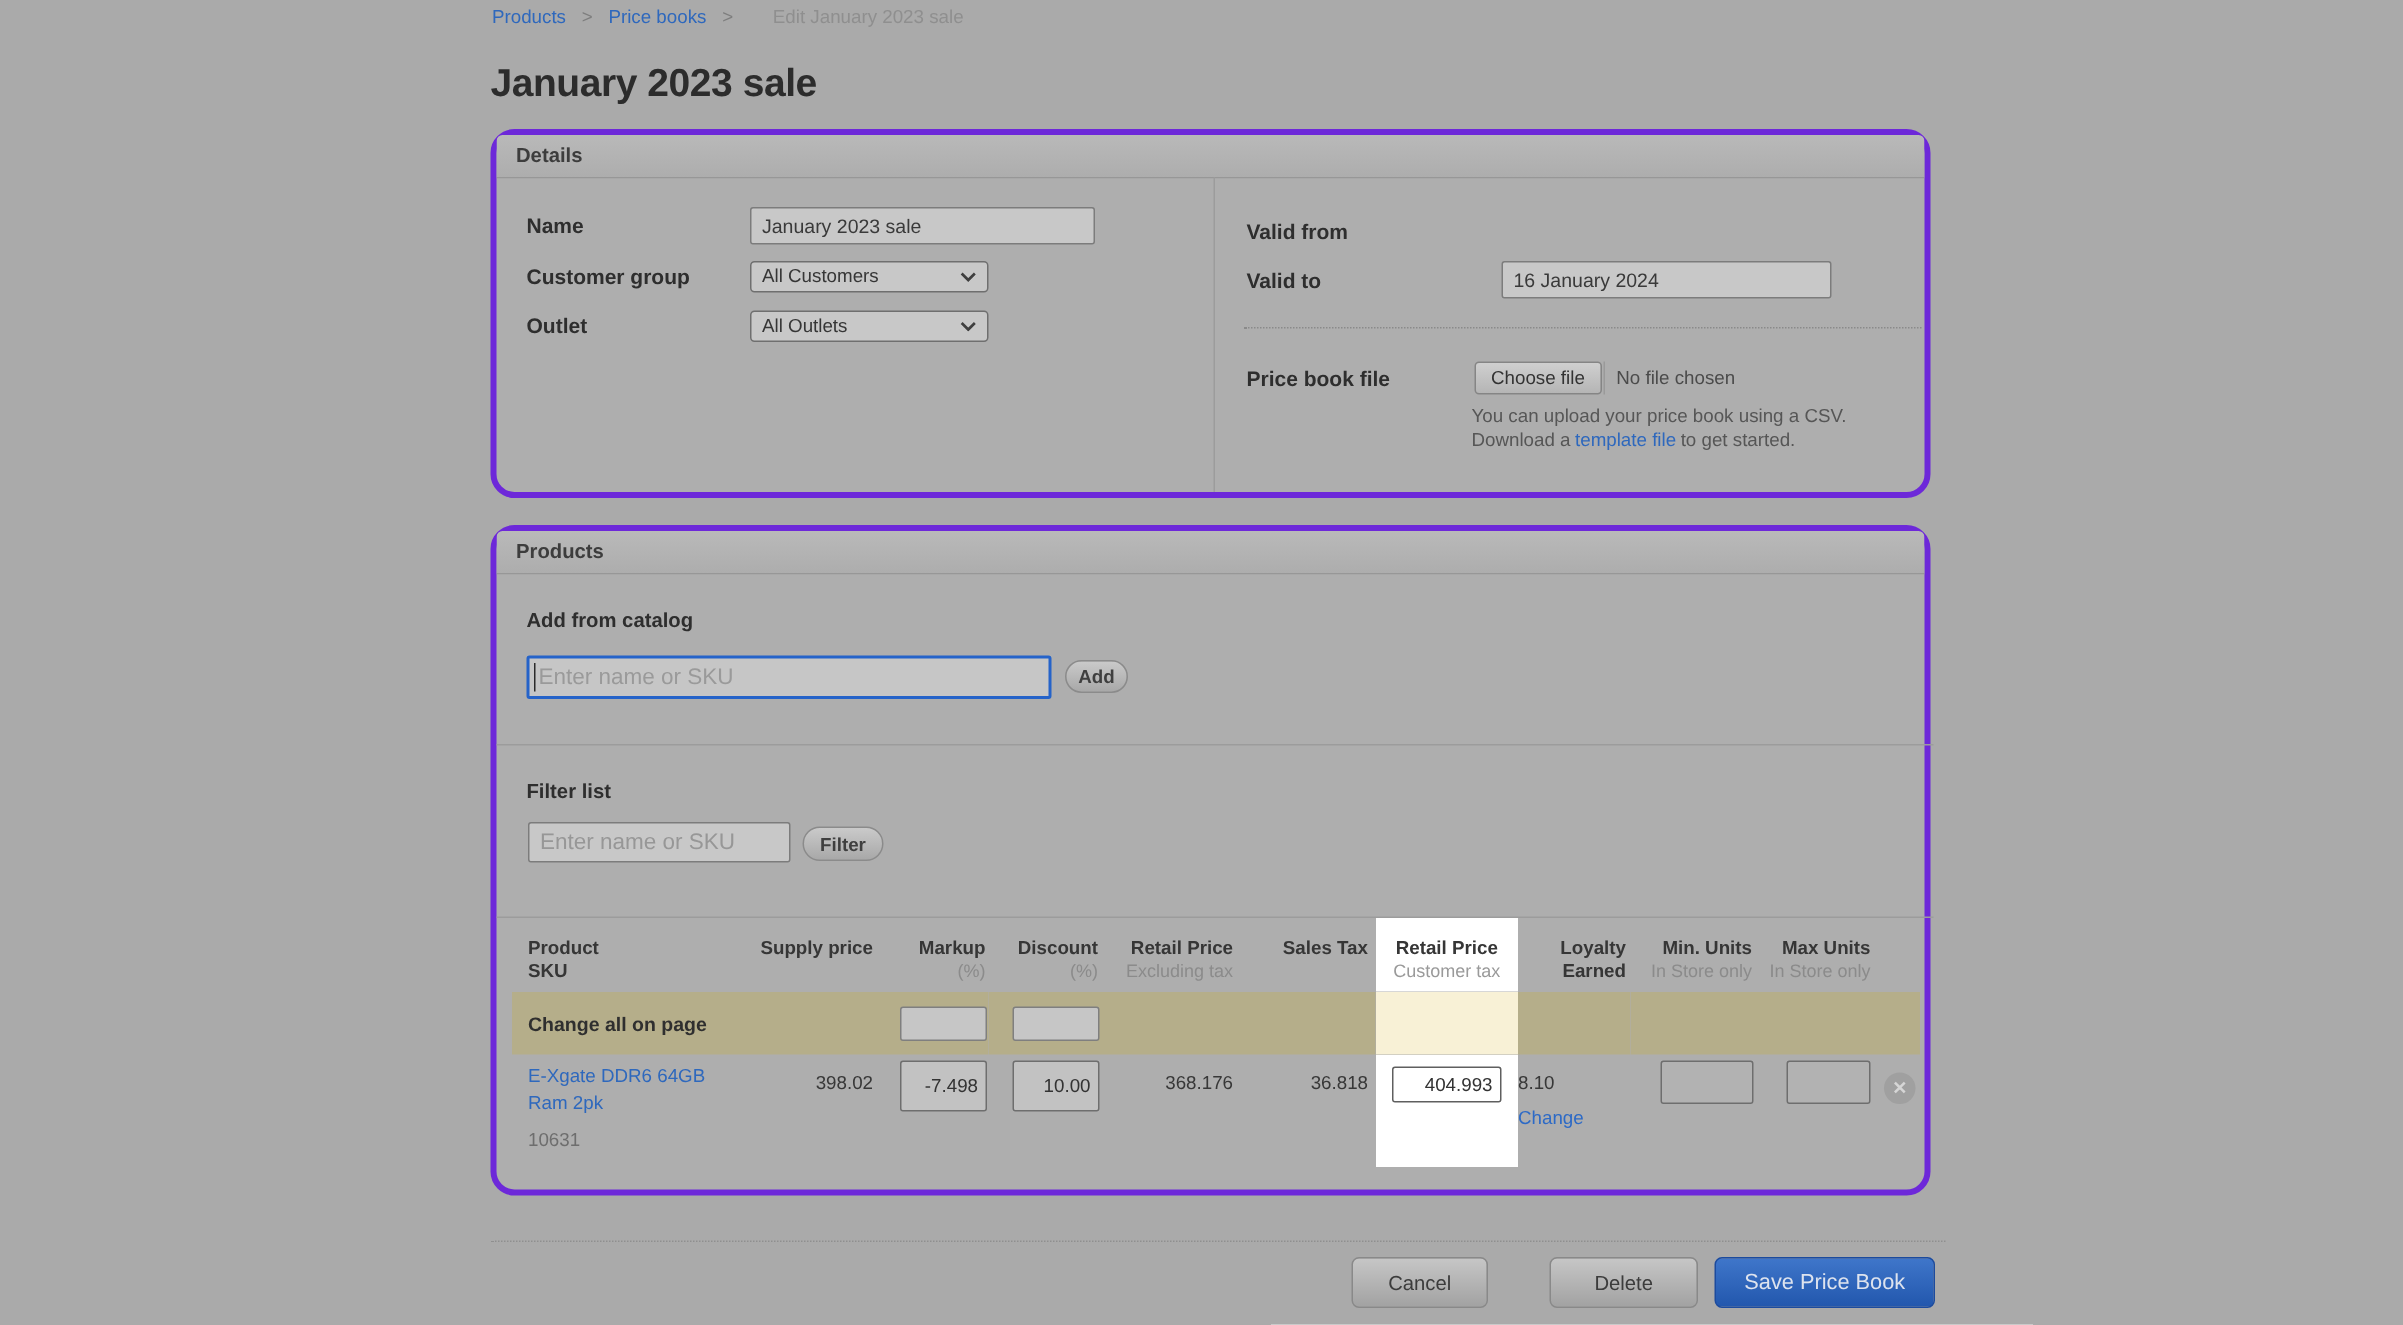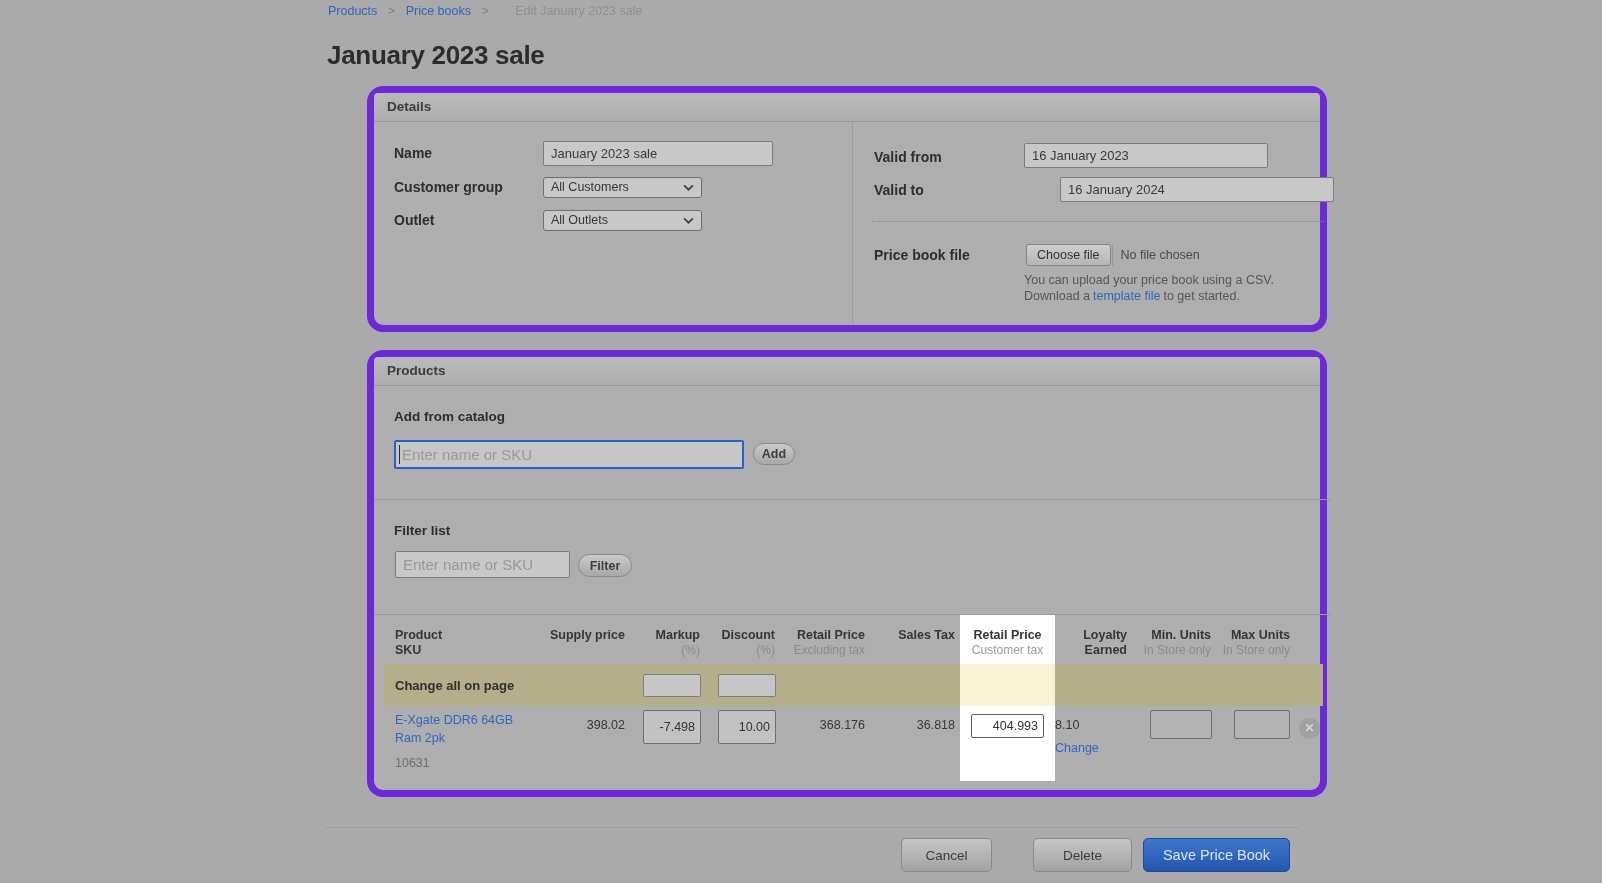--- a/index.html
+++ b/index.html
@@ -9,21 +9,21 @@
   }
   a{color:#2e68bd; text-decoration:none; cursor:pointer;}
 
   
   .breadcrumb{position:absolute; left:328px; top:4px; font-size:12.5px;}
   .breadcrumb .sep{color:#7e7e7e; margin:0 7px;}
   .breadcrumb .current{color:#8f8f8f; margin-left:16px;}
   .page-title{position:absolute; left:327px; top:40px; margin:0; font-size:26px; font-weight:bold; color:#2c2c2c; letter-spacing:-0.3px;}
 
   
-  .panel{position:absolute; left:327px; width:960px; background:#aeaeae; border:7px solid #6d28d9; border-radius:16px; box-sizing:border-box;margin-left:40px;}
+  .panel{position:absolute; left:327px; width:960px; background:#aeaeae; border:4px solid #6d28d9; border-radius:16px; box-sizing:border-box;}
   .panel-header{height:28px; line-height:28px; padding-left:13px; font-size:13.5px; font-weight:bold; color:#3d3d3d;
     background:linear-gradient(#b9b9b9,#adadad); border-bottom:1px solid #979797; border-radius:4px 4px 0 0;}
   #details-panel{top:86px; height:246px;}
   #products-panel{top:350px; height:447px;}
 
   .lbl{position:absolute; font-size:14px; font-weight:bold; color:#2e2e2e;}
   .txt{position:absolute; box-sizing:border-box; height:25px; background:#c8c8c8; border:1px solid #7c7c7c; border-radius:2px;
     font-family:"Liberation Sans",sans-serif; font-size:13px; color:#3a3a3a; padding:0 7px;}
   .txt::placeholder{color:#979797;}
 
@@ -134,24 +134,23 @@
     <div class="select" style="left:169px;top:117px;width:159px;">
       <span>All Outlets</span>
       <svg class="chev" width="11" height="7" viewBox="0 0 10 6">
           <polyline points="1,1 5,5 9,1" fill="none" stroke="#3f3f3f" stroke-width="1.6"></polyline>
         </svg>
     </div>
 
     <div class="vdivider"></div>
 
     <span class="lbl" style="left:500px;top:56px;">Valid from</span>
-    <input class="txt" style="left: 650px; top: 50px; width: 244px;" value="16 January 2023">
 
     <span class="lbl" style="left:500px;top:89px;">Valid to</span>
-    <input class="txt" style="left: 686px; top: 84px; width: 274px;" value="16 January 2024">
+    <input class="txt" style="left: 670px; top: 84px; width: 220px;" value="16 January 2024">
 
     <div class="dotted" style="left:498px;top:128px;width:452px;"></div>
 
     <span class="lbl" style="left:500px;top:154px;">Price book file</span>
     <div class="file-ctrl">
       <span class="file-btn">Choose file</span>
       <span class="file-sep"></span>
       <span>No file chosen</span>
     </div>
 

